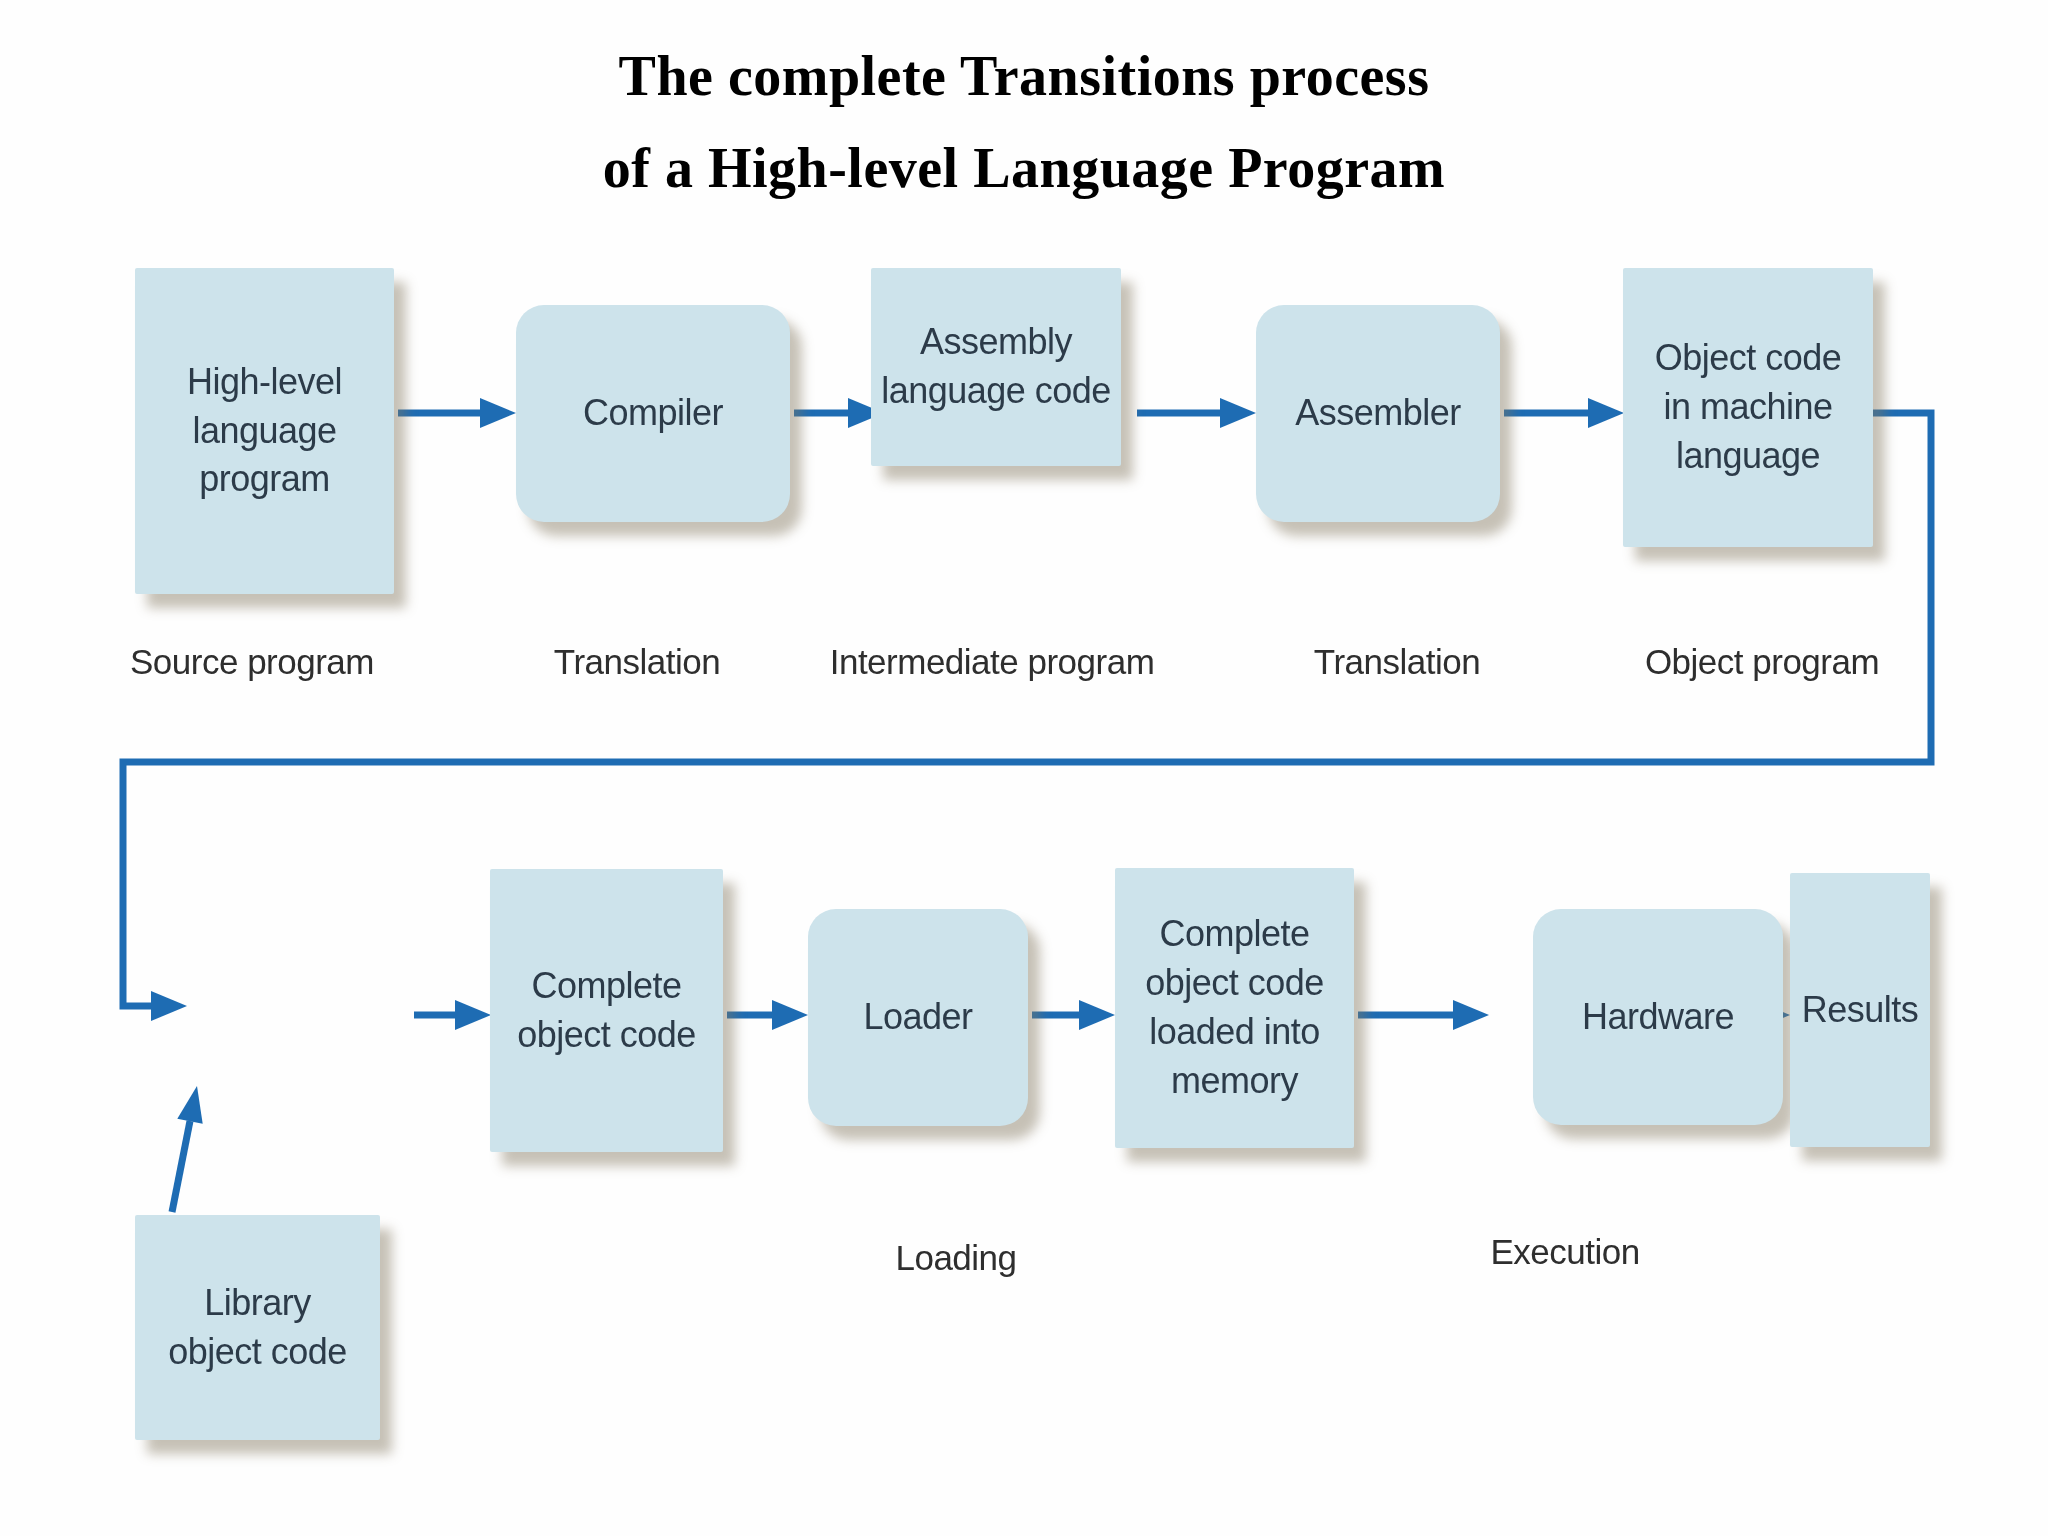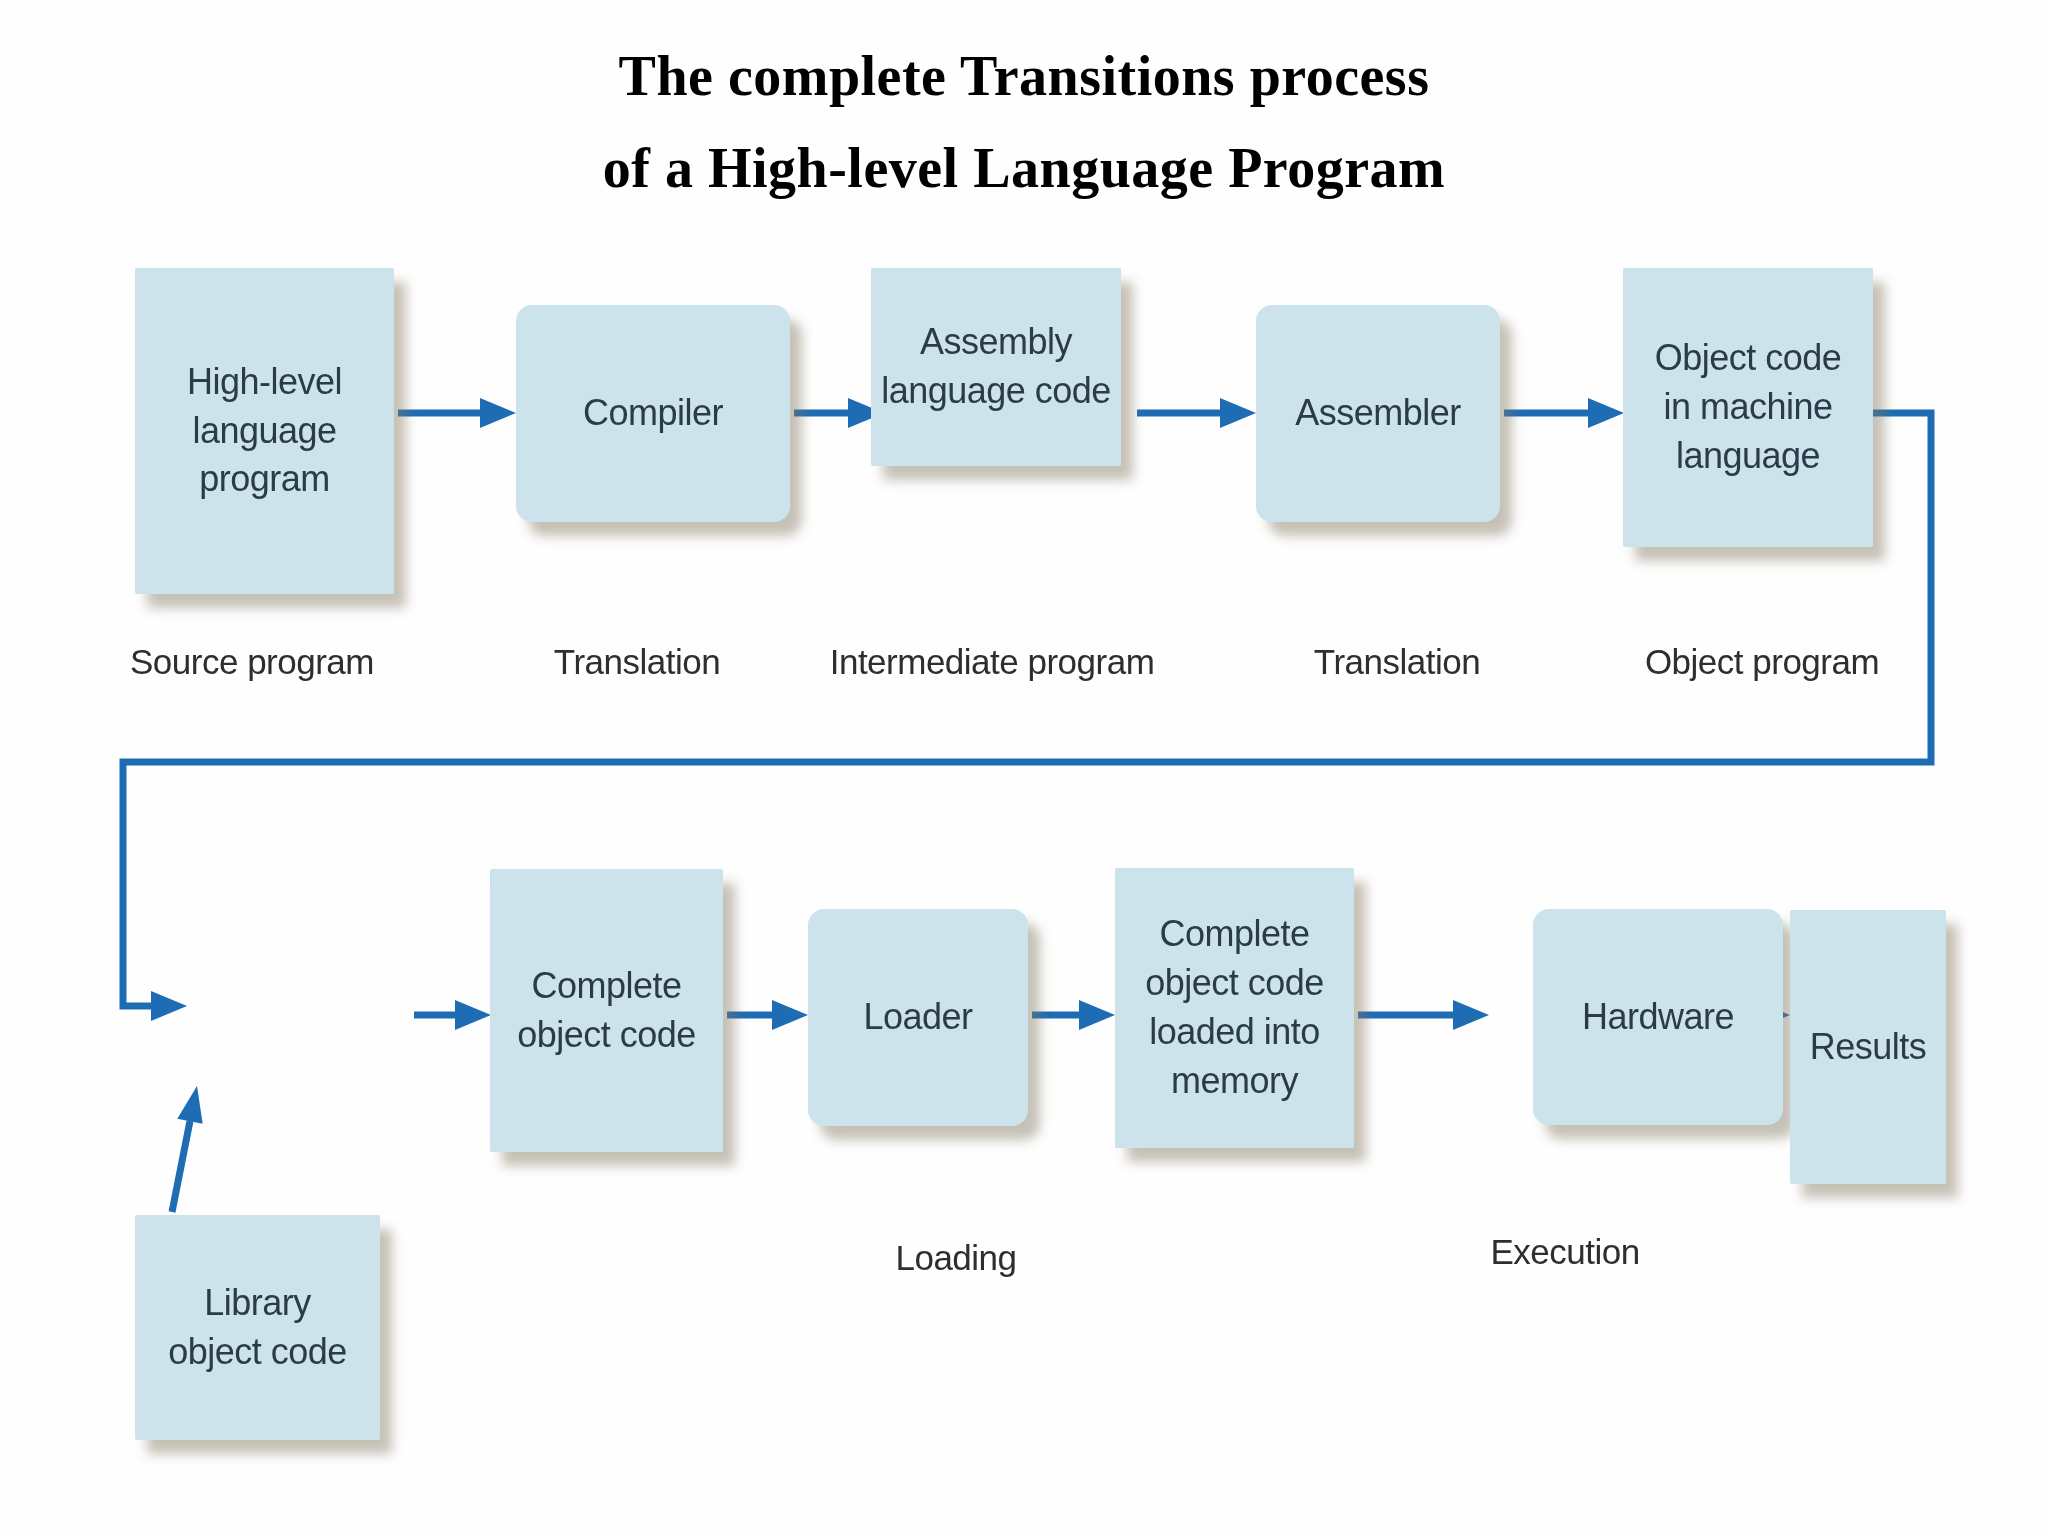--- a/index.html
+++ b/index.html
@@ -44,21 +44,21 @@
     align-items:center;
     justify-content:center;
     text-align:center;
     font-size:36px;
     line-height:1.36;
     letter-spacing:-0.5px;
     box-shadow:12px 14px 12px var(--shadow);
   }
   .node .box-label{white-space:pre-line;}
   .rect{border-radius:2px;}
-  .round{border-radius:16px;}
+  .round{border-radius:28px;}
 
   .stage-label{
     position:absolute;
     transform:translateX(-50%);
     white-space:nowrap;
     font-size:35px;
     color:var(--label-text);
     letter-spacing:-0.5px;
     margin-top:20px;
   }
@@ -67,21 +67,21 @@
   #n-high      {left:135px; top:268px; width:259px; height:326px;}
   #n-compiler  {left:516px; top:305px; width:274px; height:217px;}
   #n-assembly  {left:871px; top:268px; width:250px; height:198px;}
   #n-assembler {left:1256px;top:305px; width:244px; height:217px;}
   #n-objectcode{left:1623px;top:268px; width:250px; height:279px;}
   #n-linker    {left:186px; top:905px; width:224px; height:220px;}
   #n-complete  {left:490px; top:869px; width:233px; height:283px;}
   #n-loader    {left:808px; top:909px; width:220px; height:217px;}
   #n-memory    {left:1115px;top:868px; width:239px; height:280px;}
   #n-hardware  {left:1489px;top:909px; width:250px; height:216px;margin-left:44px;}
-  #n-results   {left:1790px;top:873px; width:156px; height:274px;margin-top:37px;}
+  #n-results   {left:1790px;top:873px; width:140px; height:274px;}
   #n-library   {left:135px; top:1215px;width:245px; height:225px;}
 
   
   #l-source   {left:252px;  top:622px;}
   #l-trans1   {left:637px;  top:622px;}
   #l-inter    {left:992px; top:622px;}
   #l-trans2   {left:1397px; top:622px;}
   #l-objprog  {left:1762px; top:622px;}
   #l-loading  {left:956px;  top:1218px;}
   #l-exec     {left:1565px; top:1212px;}

